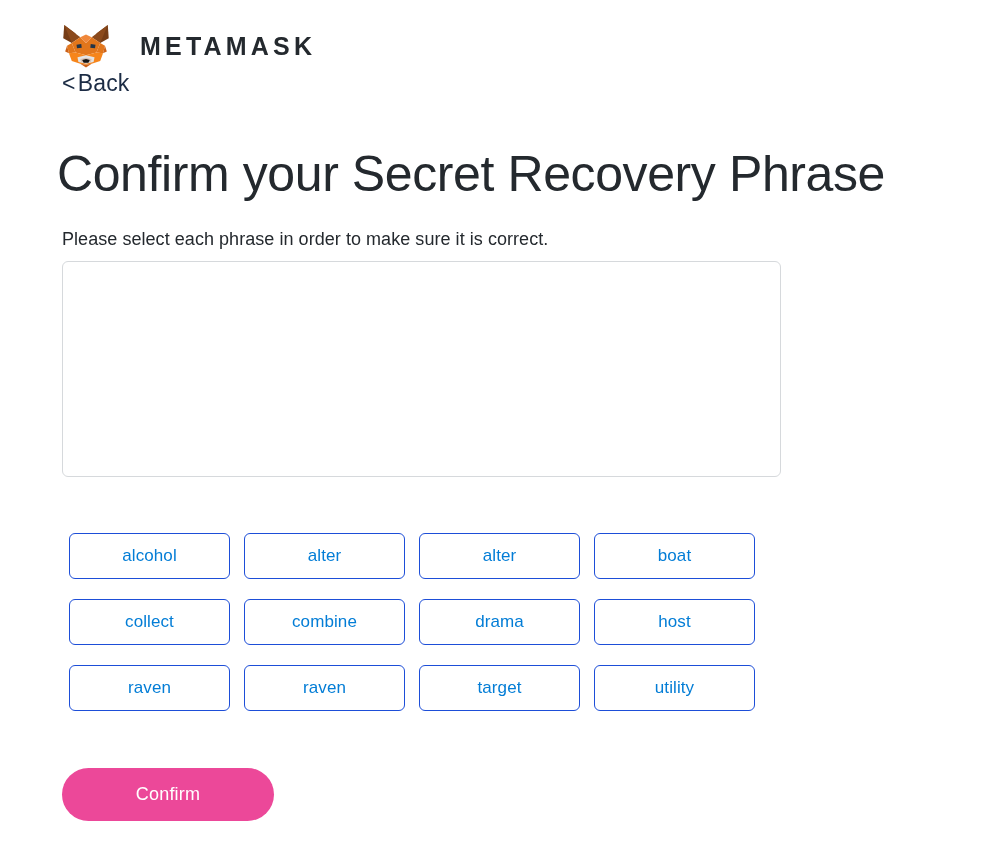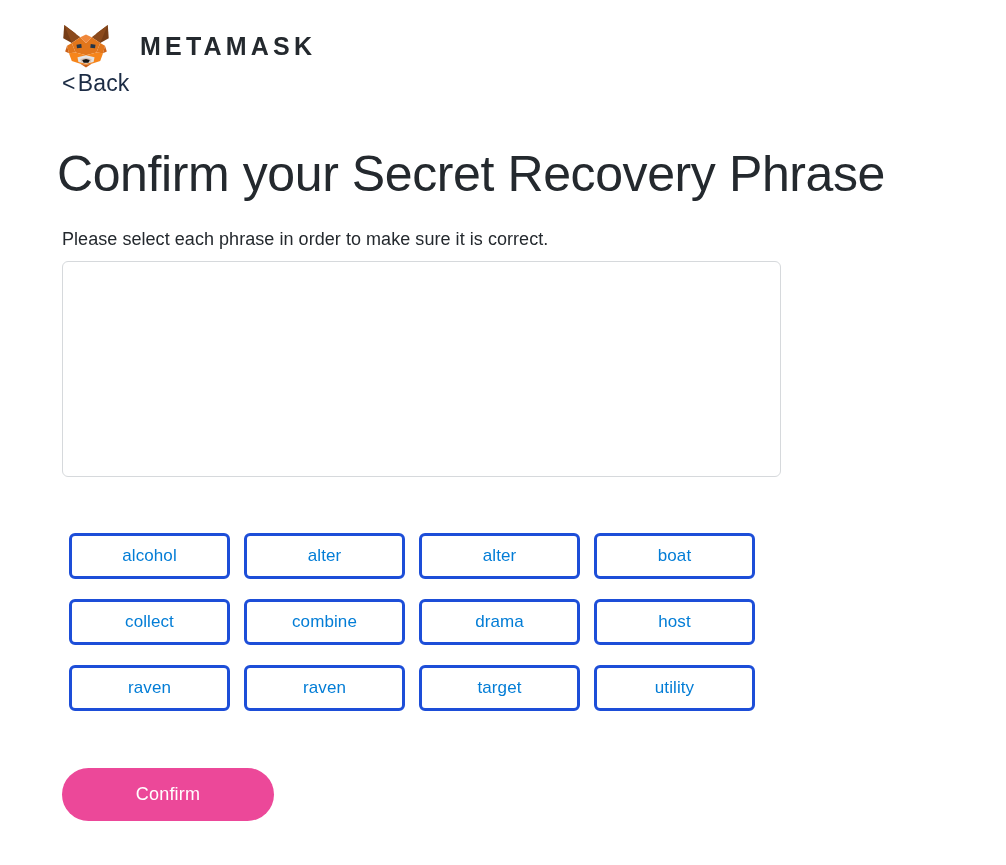--- a/index.html
+++ b/index.html
@@ -118,21 +118,21 @@
     left: 69px;
     top: 533px;
     width: 690px;
     display: grid;
     grid-template-columns: repeat(4, 161px);
     column-gap: 14px;
     row-gap: 20px;
   }
   .word-chip {
     height: 46px;
-    border: 3px solid #1d4ed8;
+    border: 1px solid #1d4ed8;
     border-radius: 6px;
     background: #ffffff;
     color: #037dd6;
     font-size: 17px;
     font-family: "Liberation Sans", sans-serif;
     display: flex;
     align-items: center;
     justify-content: center;
     cursor: pointer;
     box-sizing: border-box;

